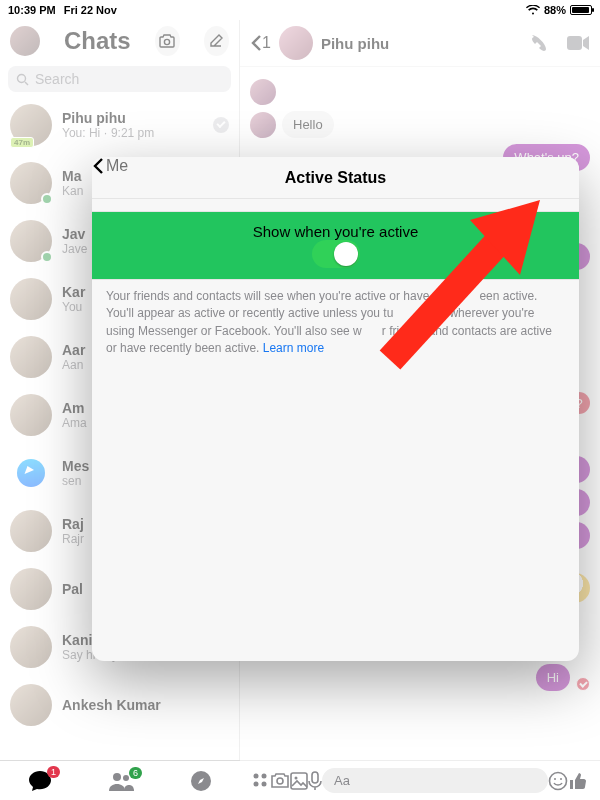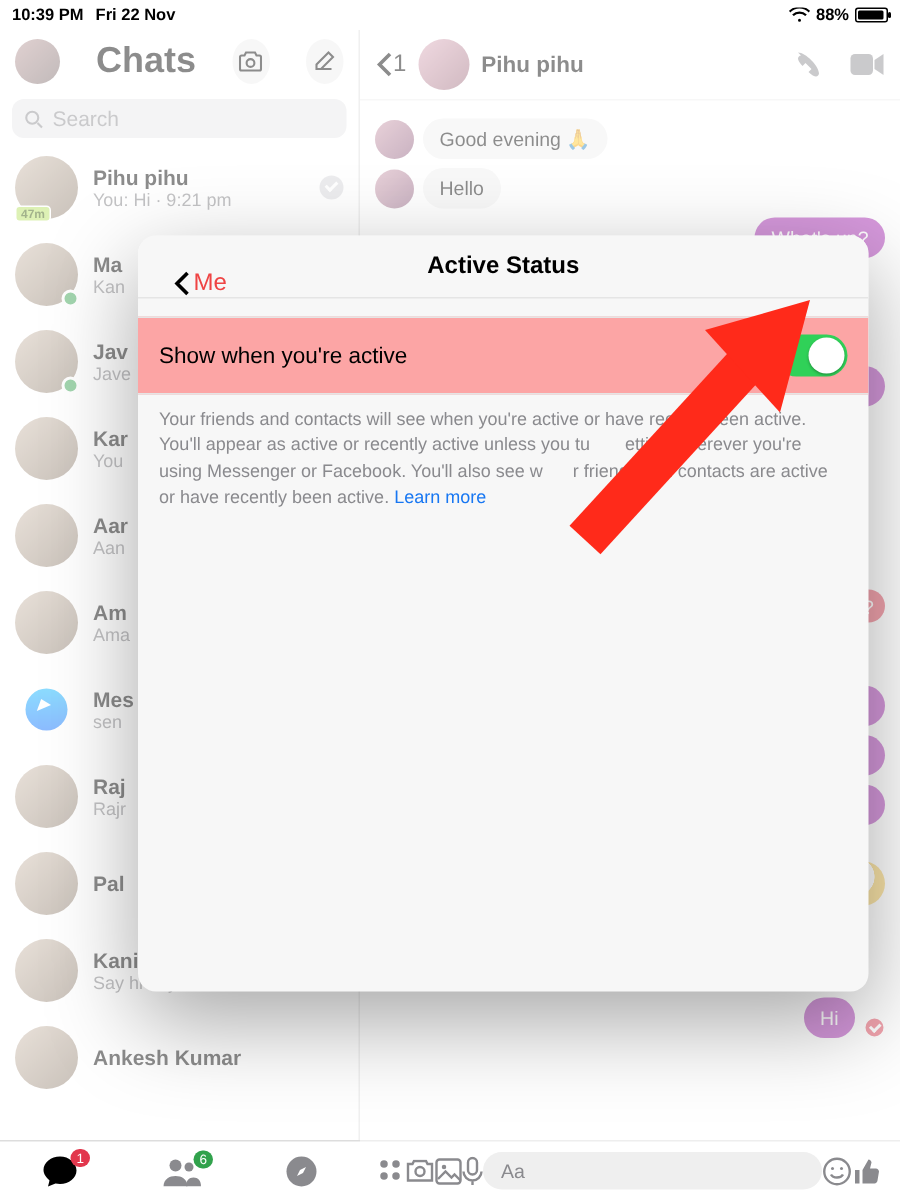--- a/index.html
+++ b/index.html
@@ -59,23 +59,23 @@
   .navicon{position:relative;color:#8a8a8e;}
   .badge{position:absolute;top:-4px;right:-8px;background:#e2374d;color:#fff;font-size:9px;border-radius:8px;padding:0 4px;line-height:12px;}
   .badge.g{background:#31a24c;}
   
   .composer{position:absolute;left:240px;right:0;bottom:0;height:40px;border-top:1px solid #eee;display:flex;align-items:center;padding:0 12px;color:#8a8a8e;z-index:6;}
   .composer .inp{flex:1;background:#efefef;border-radius:16px;padding:5px 12px;font-size:13px;color:#8a8a8e;}
   
   .modal { position:absolute; z-index:10; left:92px; right:21px; top:157px; bottom:139px; background:#f7f7f7; border-radius:12px; box-shadow:0 20px 60px rgba(0,0,0,0.35); overflow:hidden;}
   .mhead{height:42px;display:flex;align-items:center;justify-content:center;position:relative;background:#f7f7f7;border-bottom:1px solid #e5e5e5;}
   .mhead .title{font-size:16px;font-weight:700;}
-  .mback{position:absolute;left:24px;top:0;bottom:0;display:flex;align-items:flex-end;font-size:16px;color:#ef4444;gap:2px;}
+  .mback{position:absolute;left:1px;top:0;bottom:0;display:flex;align-items:flex-start;font-size:16px;color:#737373;gap:2px;}
   .mbody{padding-top:12px;}
-  .mrow{background:#fca5a5;border-top:1px solid #e5e5e5;border-bottom:1px solid #e5e5e5;padding:11px 14px;display:flex;align-items:center;justify-content:space-between;font-size:15px;}
+  .mrow{background:#22c55e;border-top:1px solid #e5e5e5;border-bottom:1px solid #e5e5e5;padding:11px 14px;display:flex;align-items:center;justify-content:space-between;font-size:15px;flex-direction:column;}
   .switch{width:48px;height:28px;border-radius:14px;background:#30d158;position:relative;flex:none;}
   .switch .knob{position:absolute;right:2px;top:2px;width:24px;height:24px;border-radius:50%;background:#fff;box-shadow:0 1px 2px rgba(0,0,0,0.3);}
   .mdesc{padding:8px 14px; font-size:12px; color:#8a8a8e; line-height:1.45;}
   .mdesc a{color:#1877f2;text-decoration:none;}
   
   .arrow{position:absolute;z-index:12;left:350px;top:200px;pointer-events:none;}
   svg{display:block;}
 </style>
 </head>
 <body>
@@ -252,21 +252,20 @@
     <div class="callicon" style="margin-left:10px;">
         <svg width="24" height="16" viewBox="0 0 24 16">
           <rect x="1" y="1" width="15" height="14" rx="3" fill="#8a8a8e"></rect>
           <path d="M17 5l6-4v14l-6-4z" fill="#8a8a8e"></path>
         </svg>
       </div>
   </div>
   <div class="msgs">
     <div class="row">
         <div class="minav"></div>
-        <div class="bubble in">Good evening 🙏</div>
       </div>
     <div class="row">
         <div class="minav"></div>
         <div class="bubble in">Hello</div>
       </div>
     <div class="row right">
         <div class="bubble out">What's up?</div>
       </div>
     <div style="height:60px"></div>
     <div class="row right">

